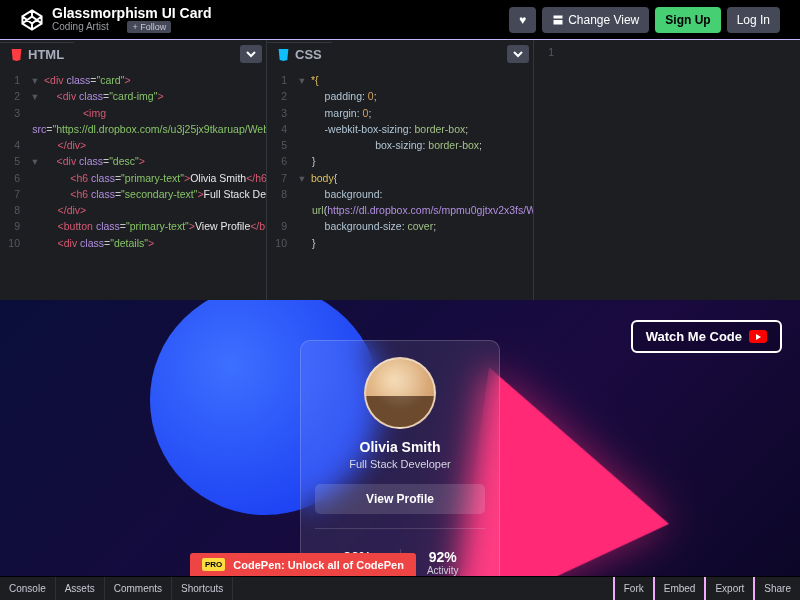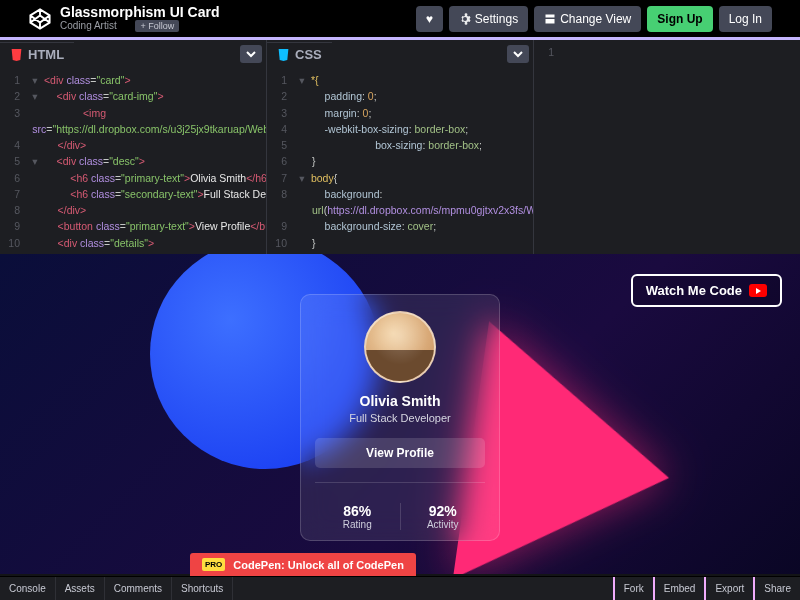--- a/index.html
+++ b/index.html
@@ -1,31 +1,31 @@
 <!DOCTYPE html>
 <html><head>
 <meta charset="utf-8">
 <style>
 * { margin:0; padding:0; box-sizing:border-box; font-family:-apple-system,BlinkMacSystemFont,"Segoe UI",Arial,sans-serif; }
 body { background:#131417; color:#fff; width:800px; height:600px; overflow:hidden; }
 
 
-.hdr { display:flex; align-items:center; padding:6px 28px; background:#000; border-bottom:3px solid #c4b5fd; height:40px; }
+.hdr { display:flex; align-items:center; padding:6px 20px; background:#000; border-bottom:1px solid #c4b5fd; height:40px; }
 .logo-ic { width:24px; height:24px; margin-right:8px; }
 .title-blk { flex:0 0 auto; }
 .pen-title { font-size:14px; font-weight:700; color:#fff; line-height:1.1; }
 .pen-sub { font-size:10px; color:#9b9ea5; }
 .follow { display:inline-block; background:#444857; color:#c7c9d3; font-size:9px; padding:1px 5px; border-radius:2px; margin-left:16px; }
 .hdr-sp { flex:1; }
 .hbtn { background:#444857; color:#fff; border:none; padding:6px 10px; font-size:12px; border-radius:4px; margin-left:6px; cursor:pointer; display:inline-flex; align-items:center; gap:4px; }
 .hbtn.green { background:#47cf73; color:#000; font-weight:600; }
 .hbtn .ic { width:12px; height:12px; }
 
 
-.editors { display:flex; height:214px; background:#1d1e22; }
+.editors { display:flex; height:260px; background:#1d1e22; }
 .ed { flex:1; border-right:1px solid #34363e; display:flex; flex-direction:column; min-width:0; }
 .ed:last-child { border-right:none; }
 .ed-hd { display:flex; align-items:center; background:#1d1e22; height:28px; }
 .ed-tab { background:#1d1e22; padding:4px 10px; display:flex; align-items:center; gap:5px; font-size:13px; font-weight:600; color:#aaaebc; border-top:1px solid #34363e;}
 .ed-tab svg{width:13px;height:13px}
 .ed-sp{flex:1}
 .ed-opt{background:#444857;width:22px;height:18px;border-radius:3px;display:flex;align-items:center;justify-content:center;margin-right:4px;cursor:pointer}
 .ed-opt svg{width:10px;height:10px;fill:#fff}
 .code { flex:1; overflow:hidden; padding:4px 6px; font-family:Consolas,Monaco,monospace; font-size:10.5px; line-height:1.55; color:#c5c8c6; background:#1d1e22; white-space:pre; }
 .ln{color:#55575f;display:inline-block;width:14px;text-align:right;margin-right:6px;user-select:none}
@@ -80,26 +80,20 @@
       <span>Coding Artist</span>
       <span class="follow">+ Follow</span>
     </div>
   </div>
   <div class="hdr-sp"></div>
   <button class="hbtn">
       <span>♥</span>
     </button>
   <button class="hbtn">
       <svg class="ic" viewBox="0 0 24 24" fill="#fff">
-        <path d="M12 8a4 4 0 100 8 4 4 0 000-8zm9 4l2 3-2 3-3-1-2 2 1 3-3 2-3-2 1-3-2-2-3 1-2-3 2-3-2-3 2-3 3 1 2-2-1-3 3-2 3 2-1 3 2 2 3-1 2 3z" opacity=".9"></path>
-      </svg>
-      <span>Settings</span>
-    </button>
-  <button class="hbtn">
-      <svg class="ic" viewBox="0 0 24 24" fill="#fff">
         <rect x="3" y="3" width="18" height="6"></rect>
         <rect x="3" y="12" width="18" height="9"></rect>
       </svg>
       <span>Change View</span>
     </button>
   <button class="hbtn green">Sign Up</button>
   <button class="hbtn">Log In</button>
 </div>
 
 <div class="editors">

